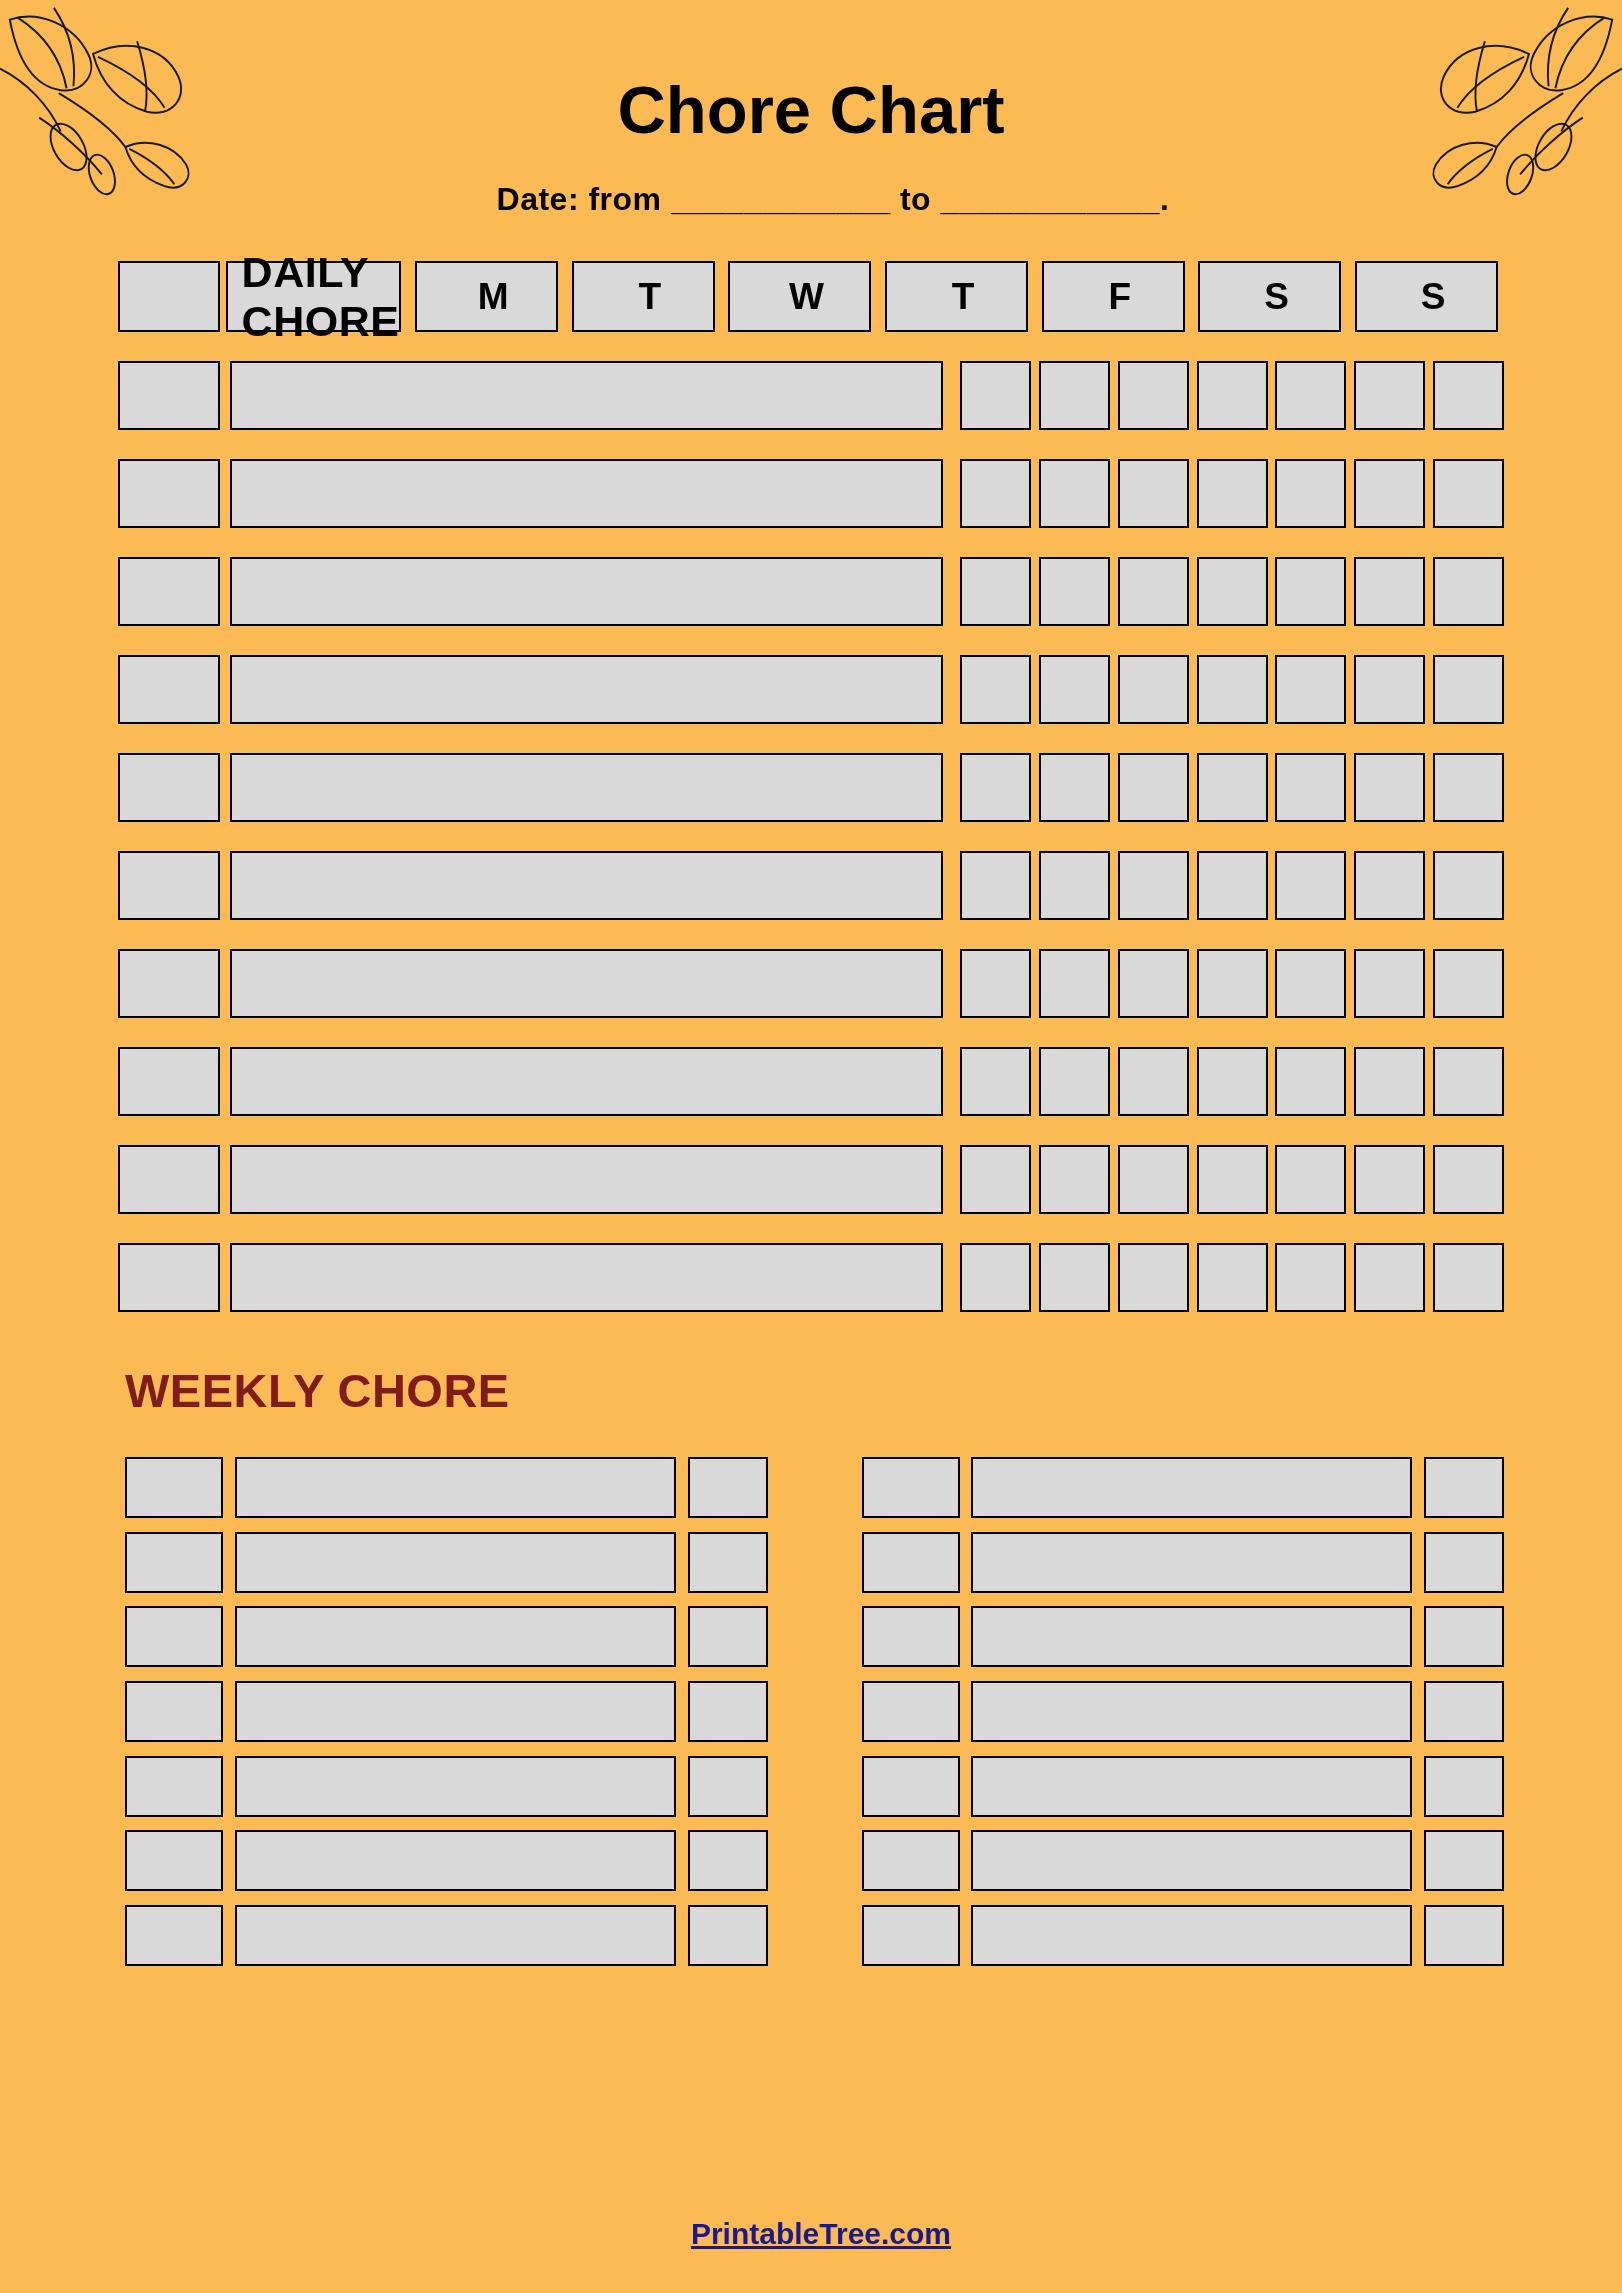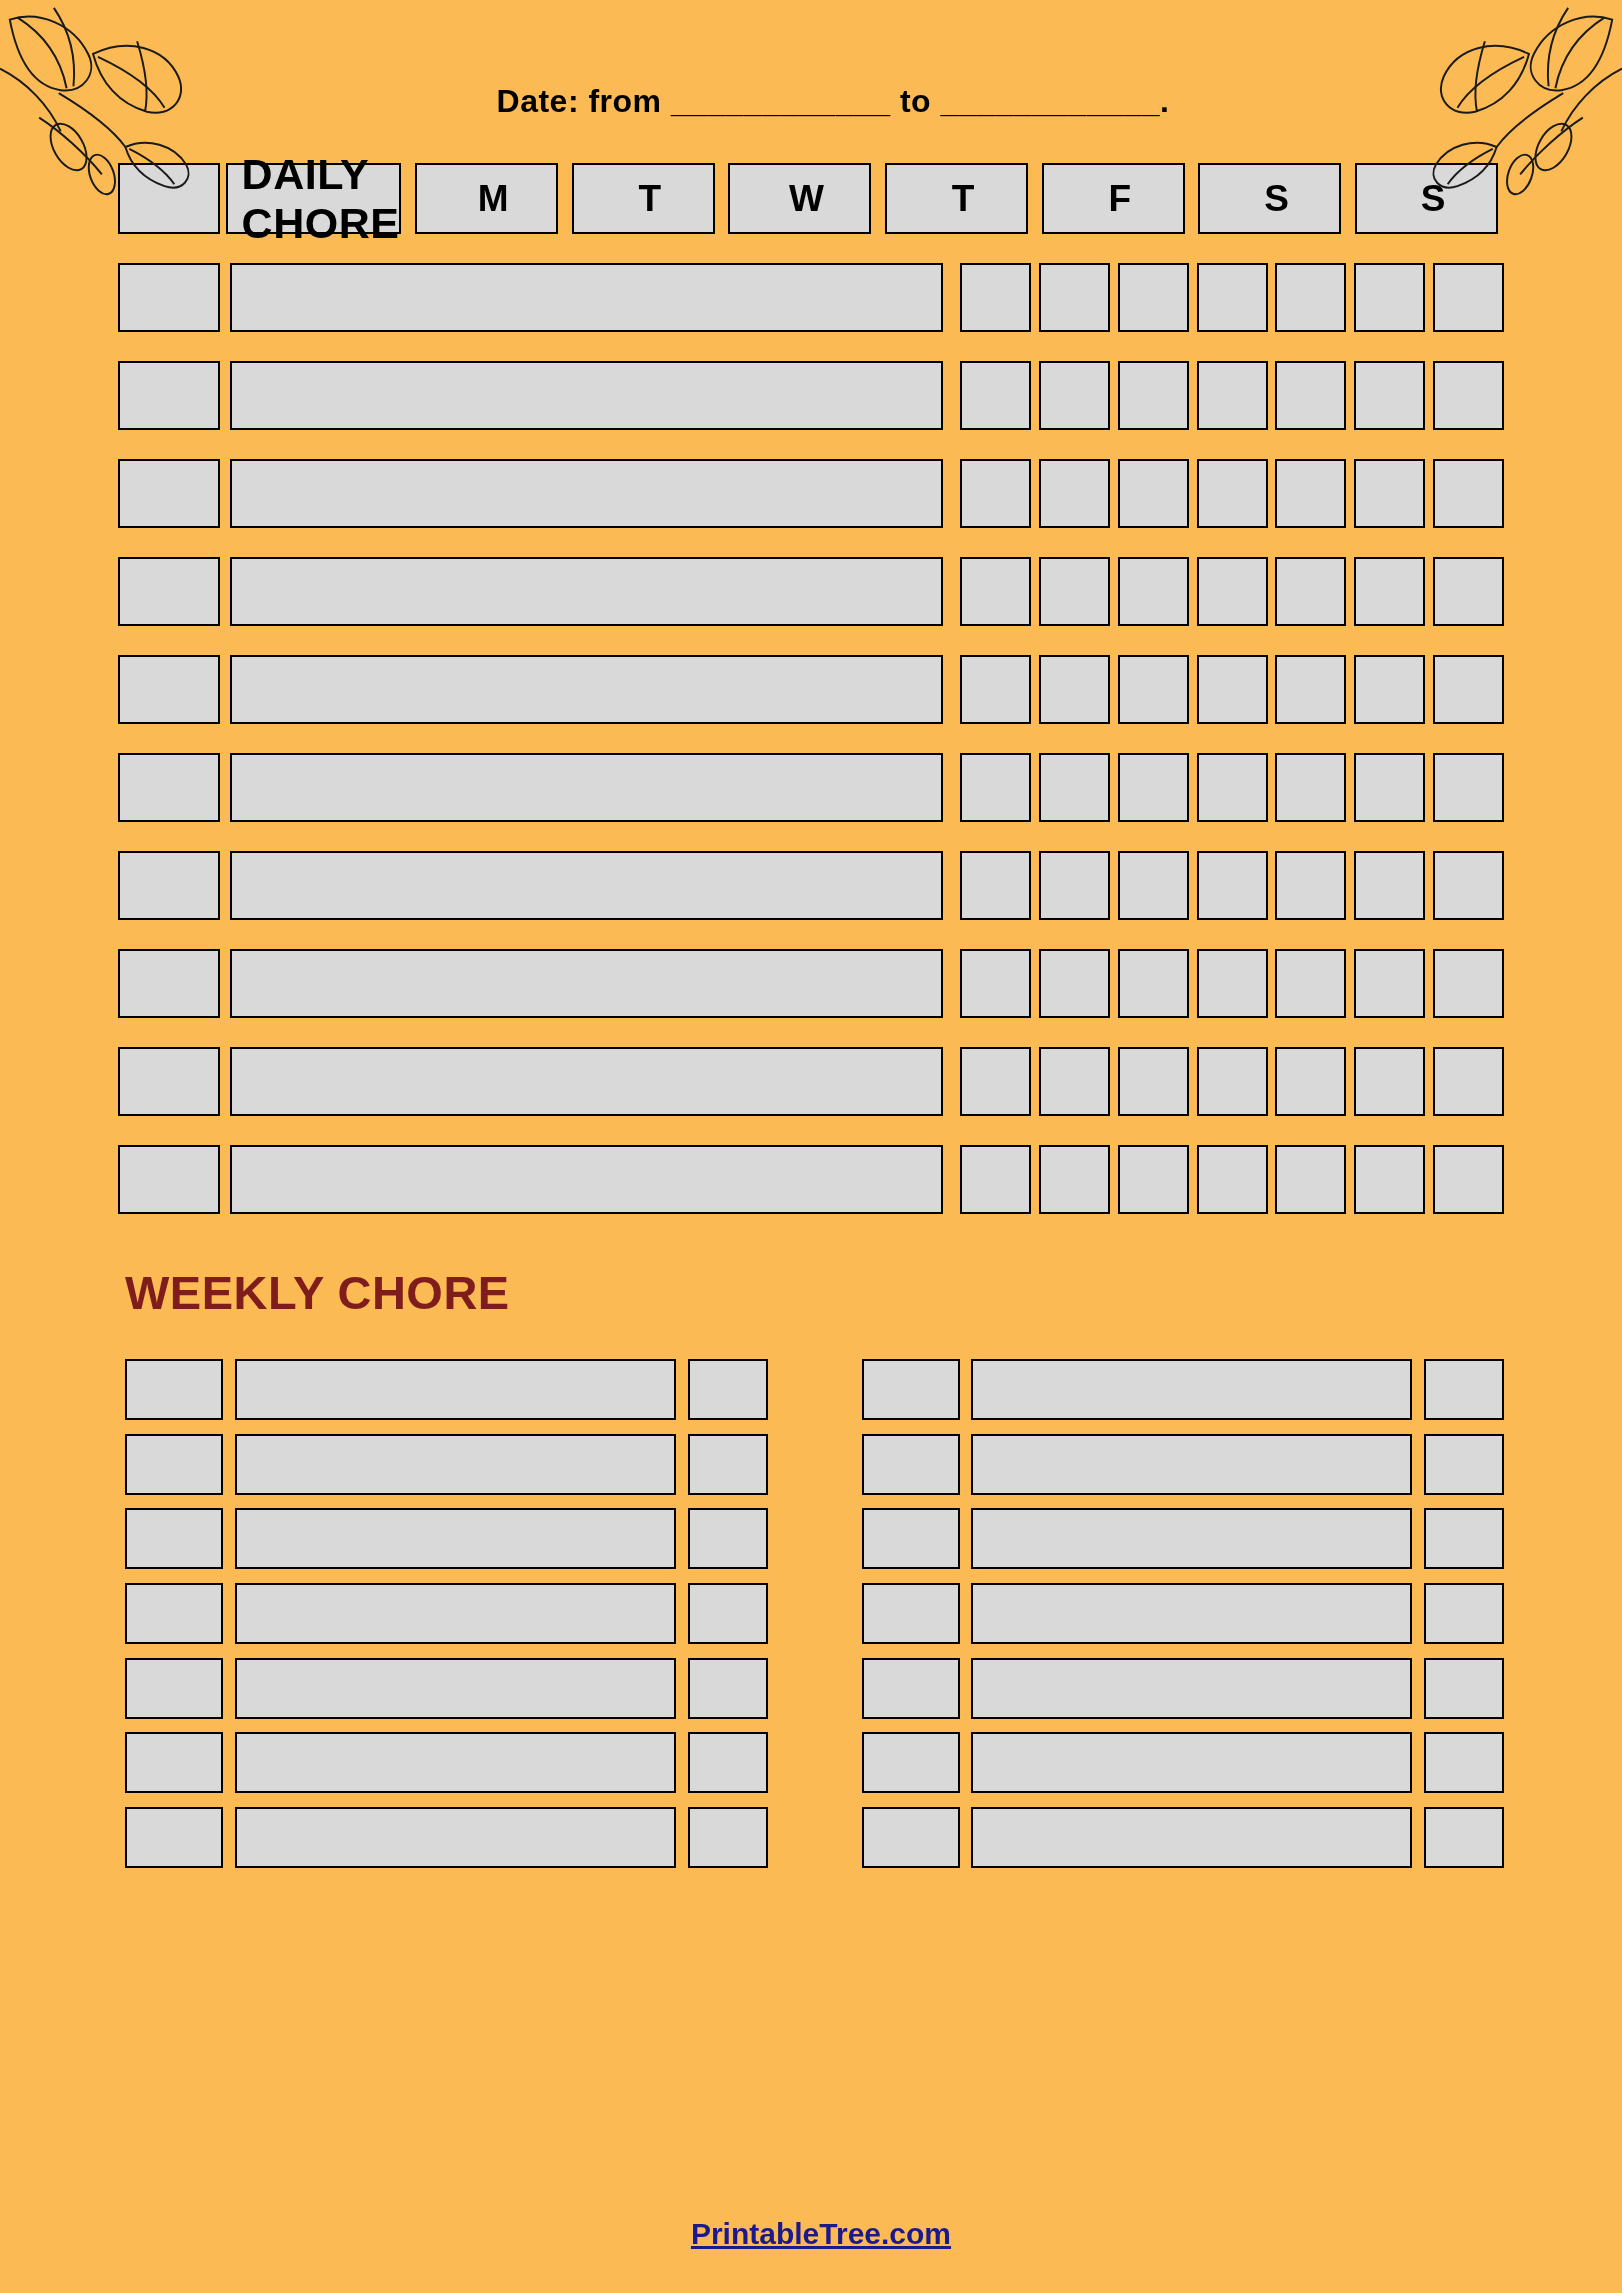--- a/index.html
+++ b/index.html
@@ -38,21 +38,21 @@
   }
   .title {
     font-size: 67px;
     font-weight: bold;
     letter-spacing: 0px;
     color: #000;
     margin: 0;
     line-height: 1;
   }
   .subtitle {
-    margin-top: 7px;
+    margin-top: 38px;
     font-size: 32px;
     font-weight: bold;
     color: #000;
     letter-spacing: 0.5px;
     padding-left: 44px;
   }
 
   
   .daily-wrap {
     margin: 43px 118px 0 118px;
@@ -193,20 +193,21 @@
         <path d="M132 152 C 152 162, 168 174, 178 188"></path>
         <ellipse cx="70" cy="150" rx="15" ry="26" transform="rotate(-30 70 150)"></ellipse>
         <ellipse cx="104" cy="178" rx="12" ry="21" transform="rotate(-20 104 178)"></ellipse>
         <path d="M40 120 C 62 134, 88 158, 104 178"></path>
         <path d="M0 70 C 28 84, 50 108, 62 134"></path>
       </g>
     </svg>
   </div>
 
   <div class="header">
+    <h1 class="title">Chore Chart</h1>
     <div class="subtitle">Date: from ____________ to ____________.</div>
   </div>
 
   <div class="daily-wrap">
     <div class="row head-row">
       <div class="cell head-check" style="background: rgb(217, 217, 217);"></div>
       <div class="cell head-label" style="background: rgb(217, 217, 217);">DAILY CHORE</div>
       <div class="cell head-label day-head" style="background: rgb(217, 217, 217);">M</div>
       <div class="cell head-label day-head" style="background: rgb(217, 217, 217);">T</div>
       <div class="cell head-label day-head" style="background: rgb(217, 217, 217);">W</div>

